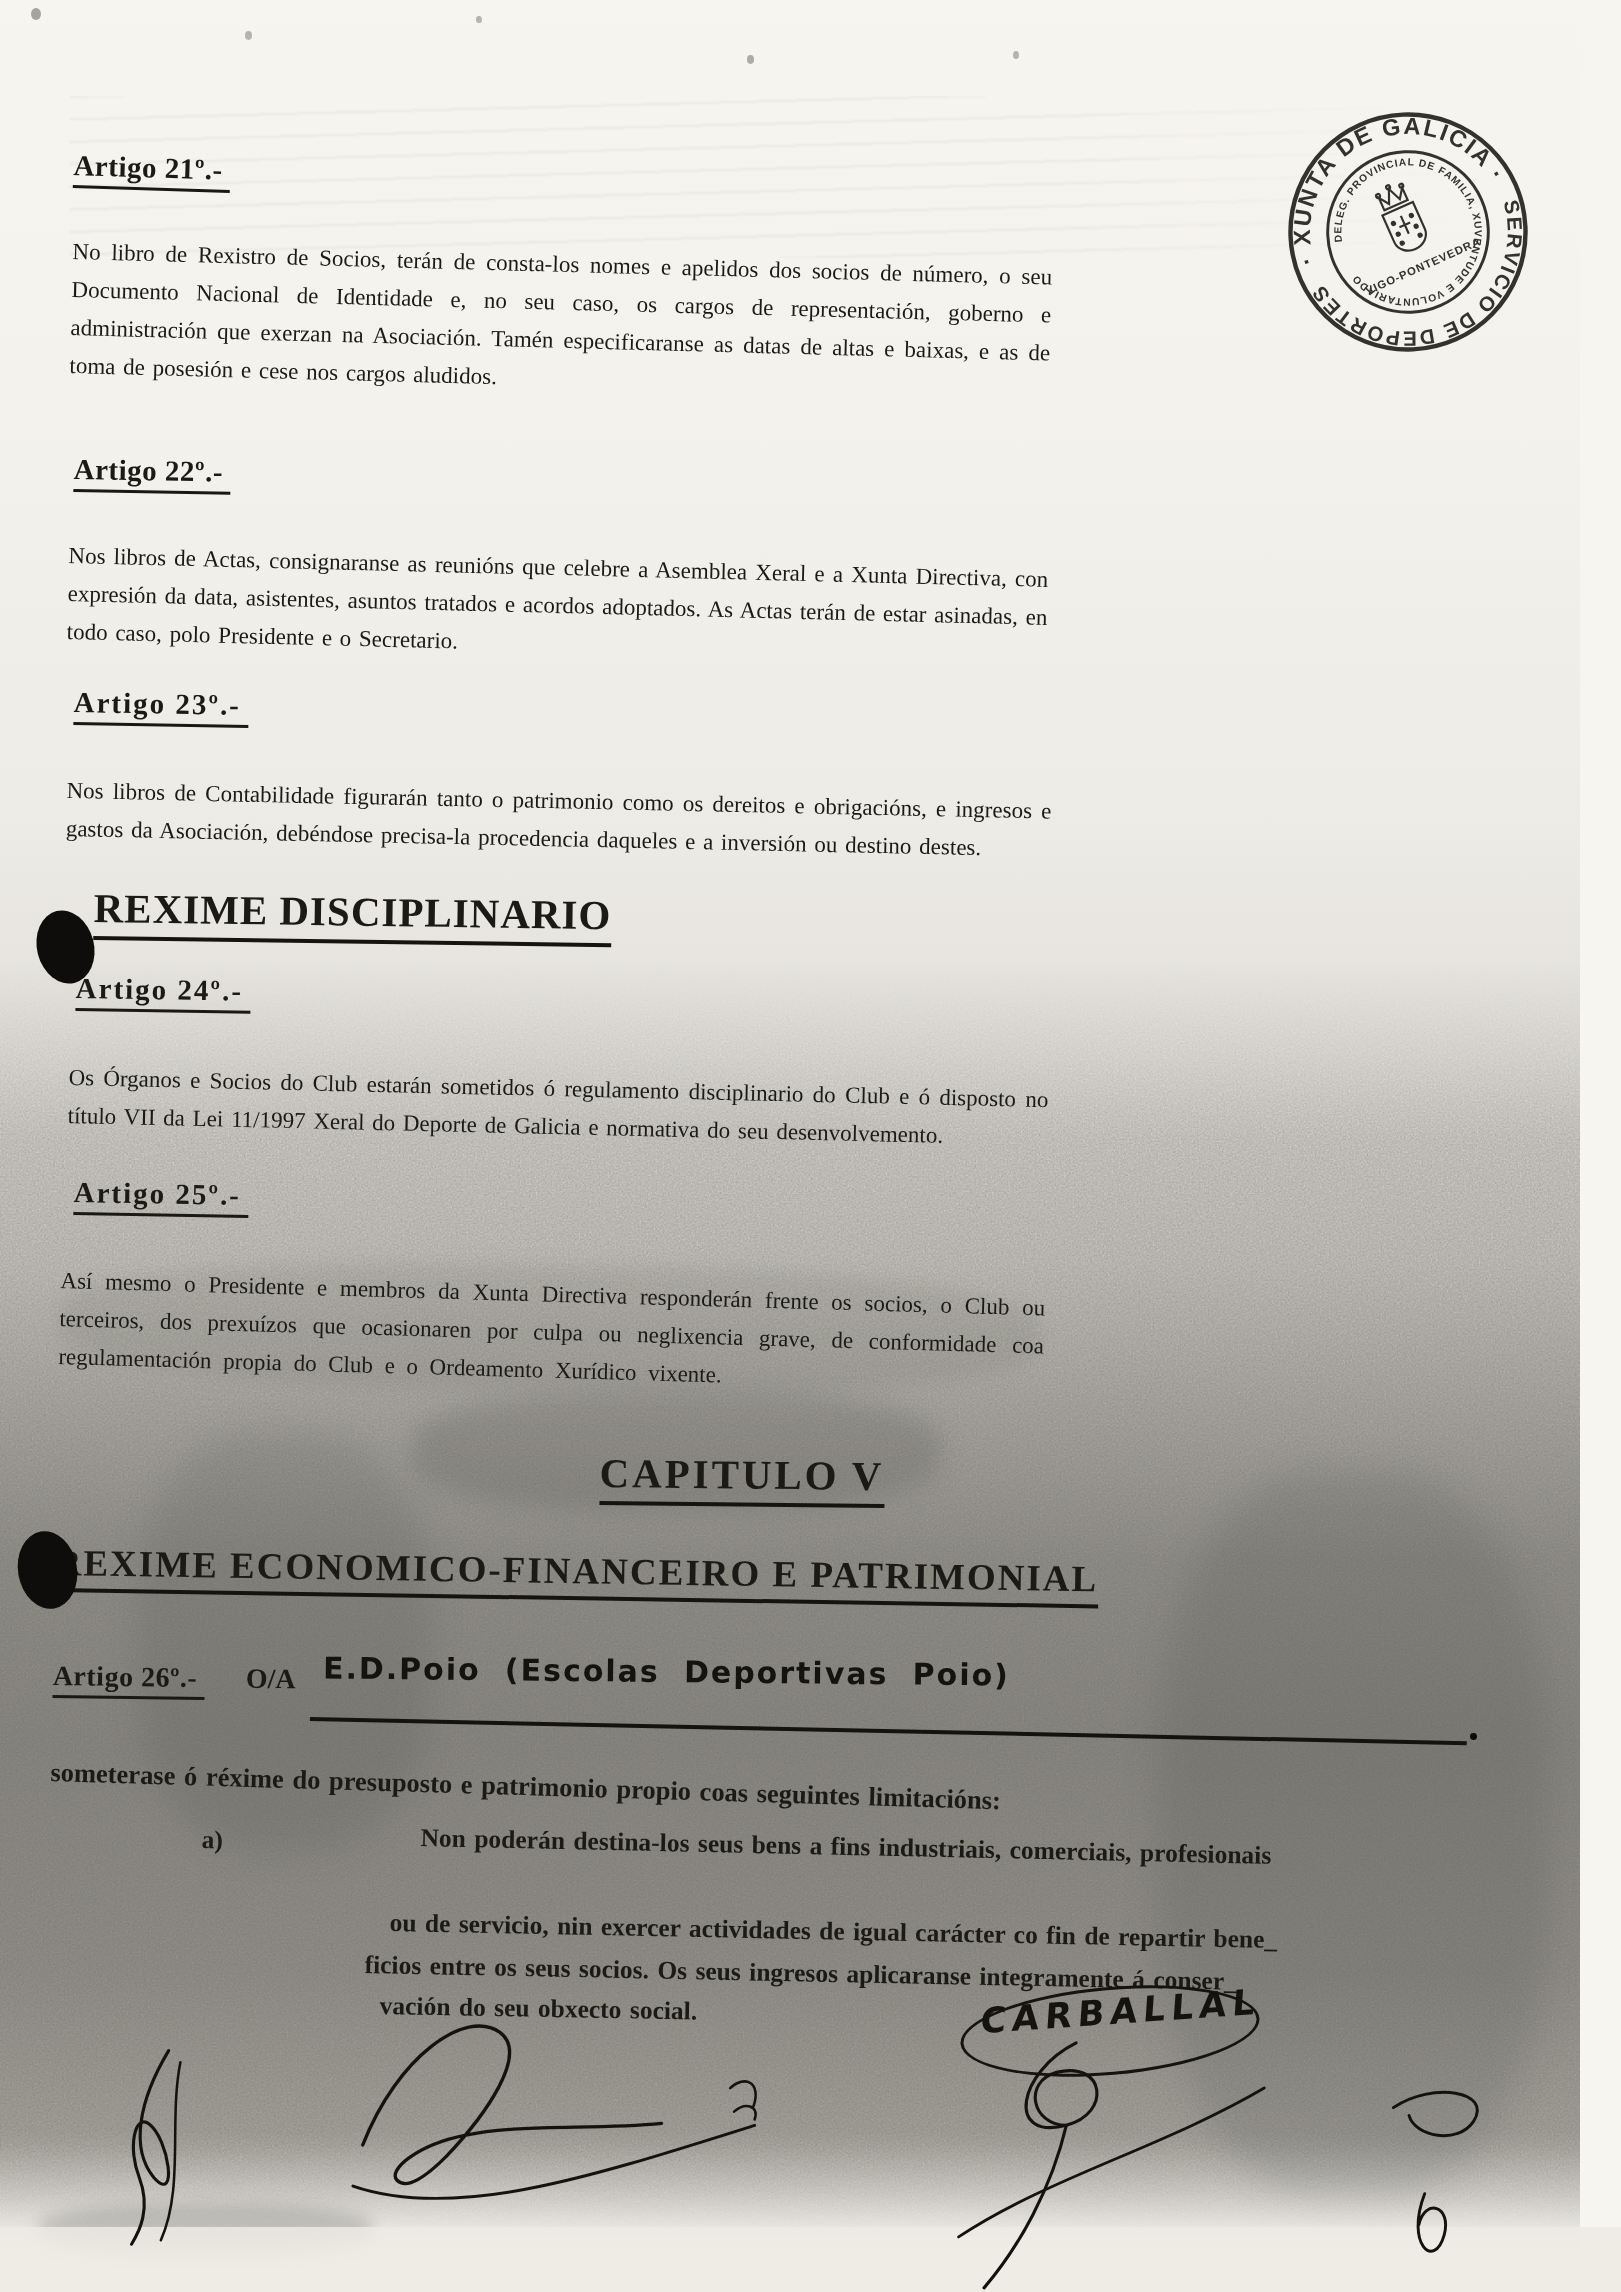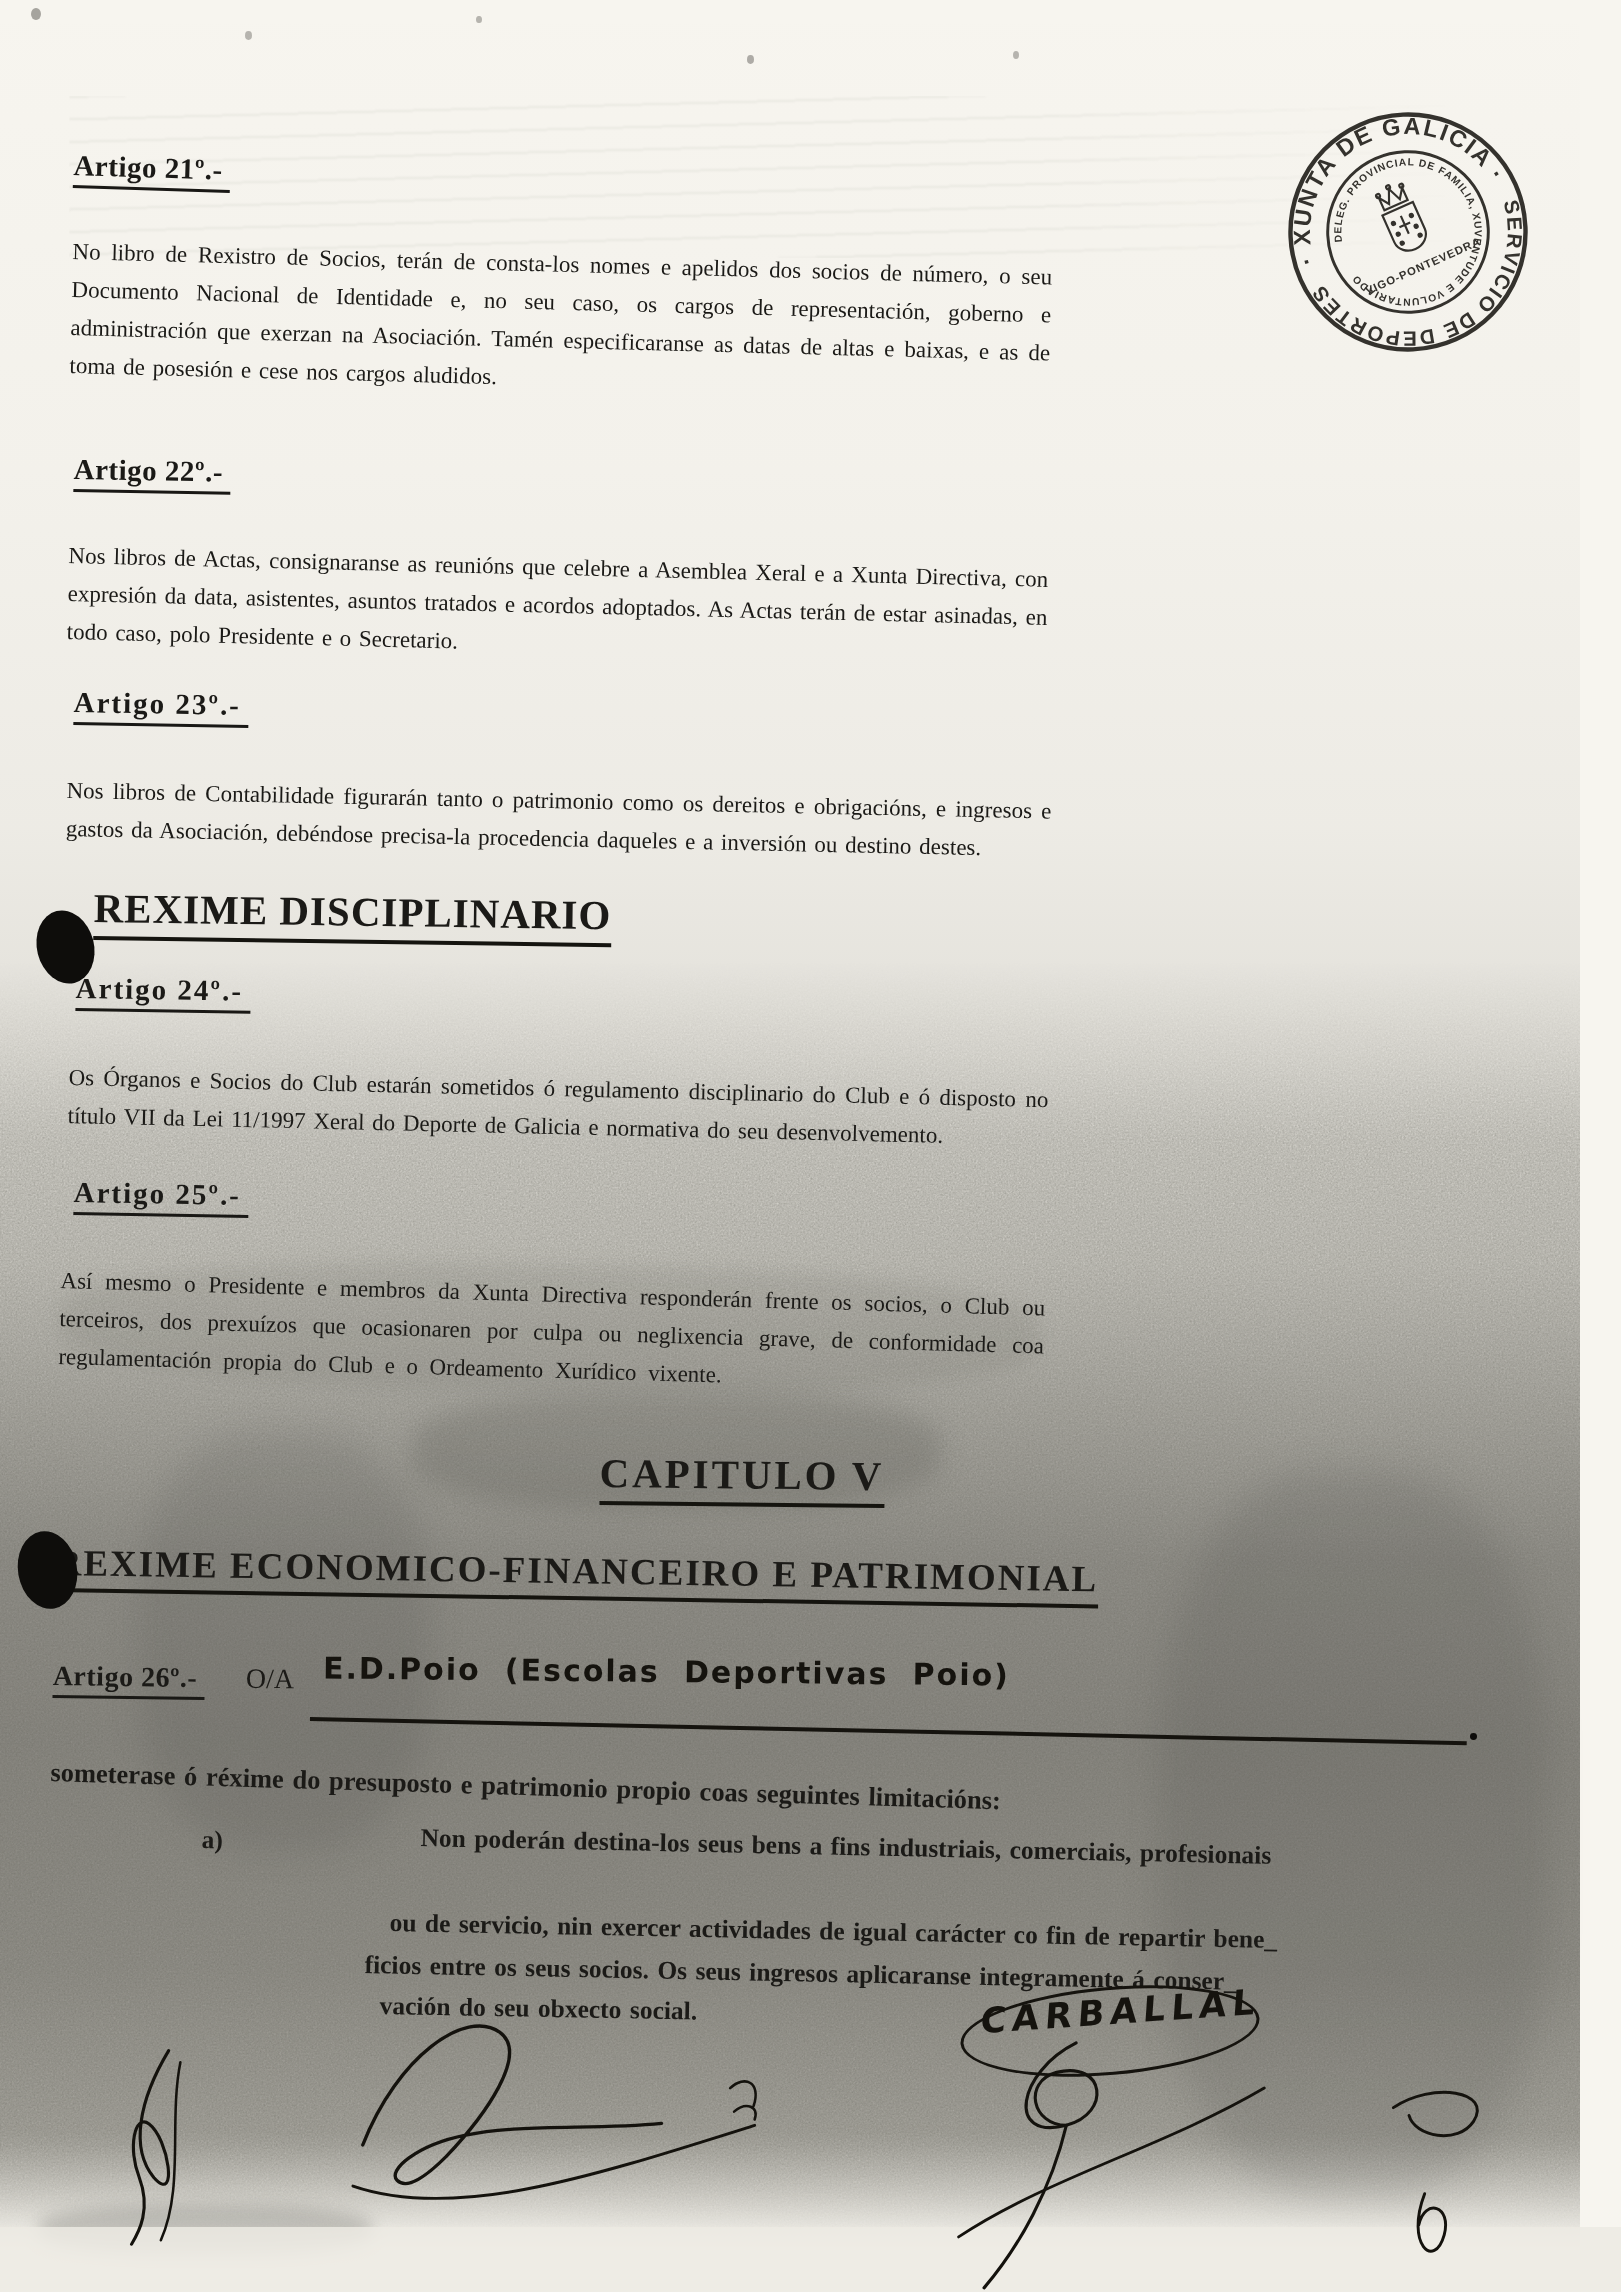--- a/index.html
+++ b/index.html
@@ -148,21 +148,21 @@
 
   <div class="h-art" style="left:74px;top:1176px;transform:rotate(1deg);letter-spacing:2px;">Artigo 25º.-</div>
   <div class="para" style="left:61px;top:1262px;width:985px;transform:rotate(1.6deg);word-spacing:5.9px;">Así mesmo o Presidente e membros da Xunta Directiva responderán frente os socios, o Club ou terceiros, dos prexuízos que ocasionaren por culpa ou neglixencia grave, de conformidade coa regulamentación propia do Club e o Ordeamento Xurídico vixente.</div>
 
   <div class="h-big" style="left:600px;top:1449px;font-size:41px;letter-spacing:2.9px;transform:rotate(0.6deg);">CAPITULO V</div>
 
   <div class="h-big" style="left:55px;top:1541px;font-size:37px;letter-spacing:2px;transform:rotate(0.9deg);">REXIME ECONOMICO-FINANCEIRO E PATRIMONIAL</div>
 
   <div class="a26row" style="left:53px;top:1660px;transform:rotate(0.8deg);transform-origin:left top;">
     <span class="h-art" style="position:static;display:inline-block;font-size:28px;">Artigo 26º.-</span>
-    <span style="display:inline-block;margin-left:37px;font-weight:normal;font-size:28px;">O/A</span>
+    <span style="display:inline-block;margin-left:37px;font-weight:bold;font-size:28px;">O/A</span>
   </div>
   <div class="hand" style="position:absolute;left:323px;top:1654px;z-index:5;font-size:30px;letter-spacing:2px;word-spacing:11.8px;transform:rotate(0.6deg);white-space:nowrap;">E.D.Poio  (Escolas  Deportivas  Poio)</div>
   <div class="fill-line" style="left:310px;top:1717px;width:1157px;height:3.9px;transform:rotate(1.2deg);"></div>
   <div class="dot" style="left:1470px;top:1733px;width:6.9px;height:6.9px;"></div>
   <div class="para" style="left:51px;top:1753px;width:1039px;font-size:26.5px;font-weight:bold;transform:rotate(1.7deg);white-space:nowrap;">someterase ó réxime do presuposto e patrimonio propio coas seguintes limitacións:</div>
 
   <div class="para" style="left:202px;top:1821px;font-size:25.5px;font-weight:bold;transform:rotate(1deg);">a)</div>
   <div class="para" style="left:421px;top:1819px;width:1059px;font-size:25.5px;font-weight:bold;transform:rotate(1.2deg);white-space:nowrap;">Non poderán destina-los seus bens a fins industriais, comerciais, profesionais</div>
   <div class="para" style="left:390px;top:1903px;font-size:25.5px;font-weight:bold;line-height:40px;transform:rotate(1.1deg);white-space:nowrap;">ou de servicio, nin exercer actividades de igual carácter co fin de repartir bene_</div>
   <div class="para" style="left:365px;top:1945px;font-size:25.5px;font-weight:bold;line-height:40px;transform:rotate(1.1deg);white-space:nowrap;">ficios entre os seus socios. Os seus ingresos aplicaranse integramente á conser_</div>

